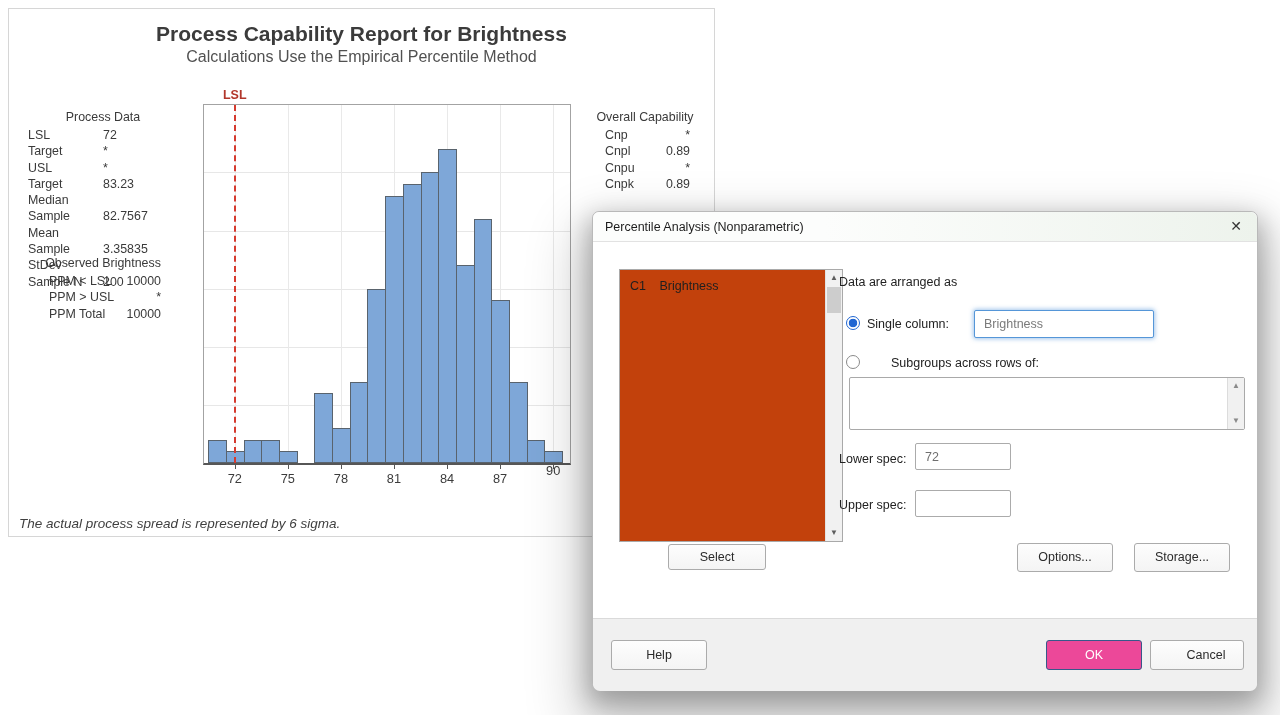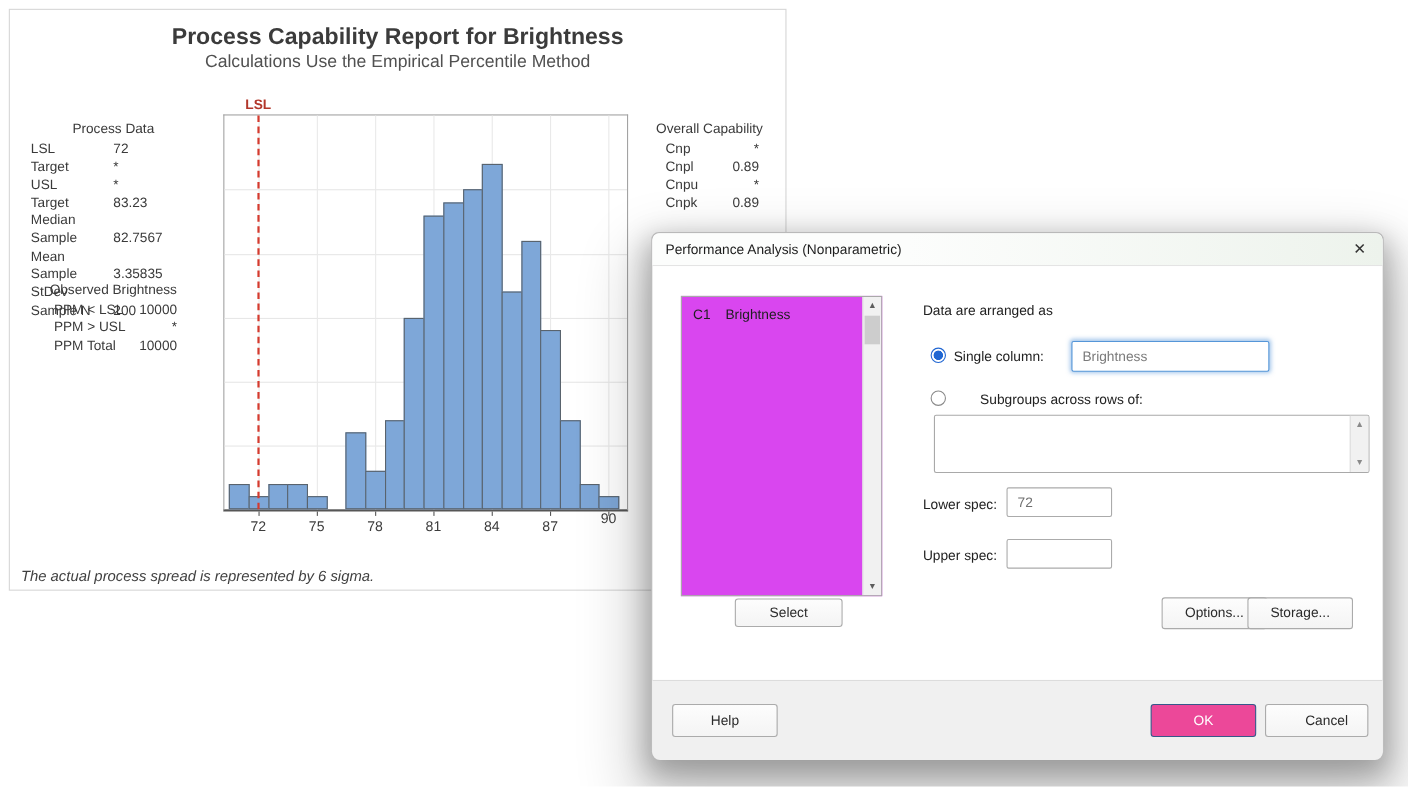--- a/index.html
+++ b/index.html
@@ -41,37 +41,37 @@
   
   .dialog { position:absolute; left:592px; top:211px; width:666px; height:479px;
             background:#fff; border:1px solid #b9b9b9; border-radius:7px;
             box-shadow:0 10px 24px 4px rgba(0,0,0,0.25), 0 28px 55px 14px rgba(0,0,0,0.20); }
   .titlebar { position:absolute; left:0; top:0; width:100%; height:30px;
               background:linear-gradient(to right,#fcfdfc 35%,#edf3ec);
               border-bottom:1px solid #e2e2e2; border-radius:7px 7px 0 0; }
   .titlebar-text { position:absolute; left:12px; top:8px; font-size:12.5px; color:#1d1d1d; }
   .close-x { position:absolute; right:11px; top:6px; font-size:14px; color:#333; cursor:default; padding:0 4px; }
 
-  .listbox { position:absolute; left:26px; top:57px; width:183px; height:273px;
-             border:1px solid #a9a9a9; background:#d946ef; }
+  .listbox { position:absolute; left:26px; top:57px; width:224px; height:273px;
+             border:1px solid #a9a9a9; background:#c2410c; }
   .list-item { position:absolute; left:0; top:6px; width:168px; padding:3px 0 3px 10px;
                font-size:12.5px; color:#1f1f1f; }
   .list-item .col-id { display:inline-block; width:26px; }
   .vscroll { position:absolute; right:0; top:0; width:17px; height:100%; background:#f1f1f1; border-left:1px solid #e2e2e2; }
   .vscroll .arr { position:absolute; left:0; width:100%; height:16px; text-align:center;
                   font-size:8px; line-height:16px; color:#5d5d5d; }
   .vscroll .arr-up { top:0; }
   .vscroll .arr-dn { bottom:0; }
   .vscroll .thumb { position:absolute; left:1px; top:17px; width:14px; height:26px; background:#cdcdcd; }
 
   .btn { position:absolute; border:1px solid #ababab; border-radius:3px;
          background:linear-gradient(#fdfdfd,#f4f4f4); font-size:12.5px; color:#2b2b2b;
          text-align:center; font-family:"Liberation Sans",sans-serif; }
   .btn-select { left:75px; top:332px; width:98px; height:26px; line-height:24px; }
-  .btn-options { left:463px; top:331px; width:96px; height:29px; line-height:27px; }
+  .btn-options { left:424px; top:331px; width:96px; height:29px; line-height:27px; }
   .btn-storage { left:541px; top:331px; width:96px; height:29px; line-height:27px; }
 
   .lbl { position:absolute; font-size:12.5px; color:#222; }
   .lbl-arranged { left:246px; top:63px; }
   .lbl-single { left:274px; top:105px; }
   .lbl-subgroups { left:274px; top:144px;margin-left:24px; }
   .lbl-lower { left:246px; top:240px; }
   .lbl-upper { left:246px; top:286px; }
 
   .radio { position:absolute; width:14px; height:14px; border-radius:50%; background:#fff; border:1px solid #8a8a8a; }
@@ -230,21 +230,21 @@
         <div class="bar" style="left: 340.35px; width: 18.6897px; height: 11.6234px; background: rgb(126, 167, 216); border-color: rgb(89, 99, 109);"></div>
         <div class="lsl-line" style="left: 29.7801px; border-left-color: rgb(213, 58, 46);"></div>
         <div class="lsl-label" style="left: 30.7801px;">LSL</div>
       </div>
 
     <div class="footnote">The actual process spread is represented by 6 sigma.</div>
   </div>
 
   <div class="dialog">
     <div class="titlebar">
-      <span class="titlebar-text">Performance Analysis (Nonparametric)</span>
+      <span class="titlebar-text">Percentile Analysis (Nonparametric)</span>
       <span class="close-x">✕</span>
     </div>
 
     <div class="listbox">
       <div class="list-item">
         <span class="col-id">C1</span>
         <span class="col-name">Brightness</span>
       </div>
       <div class="vscroll">
         <div class="arr arr-up">▲</div>

